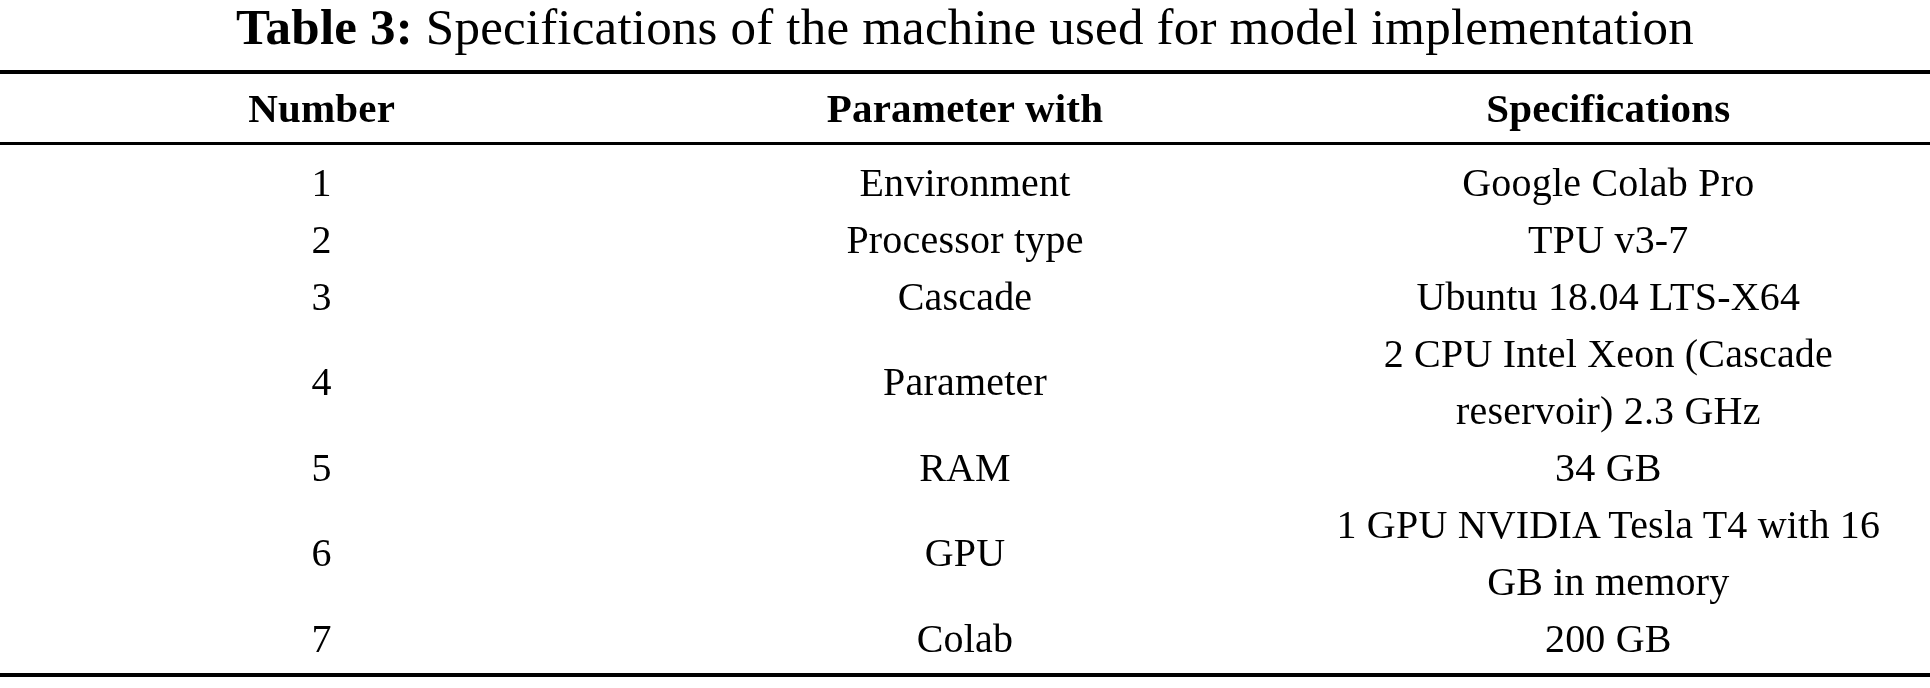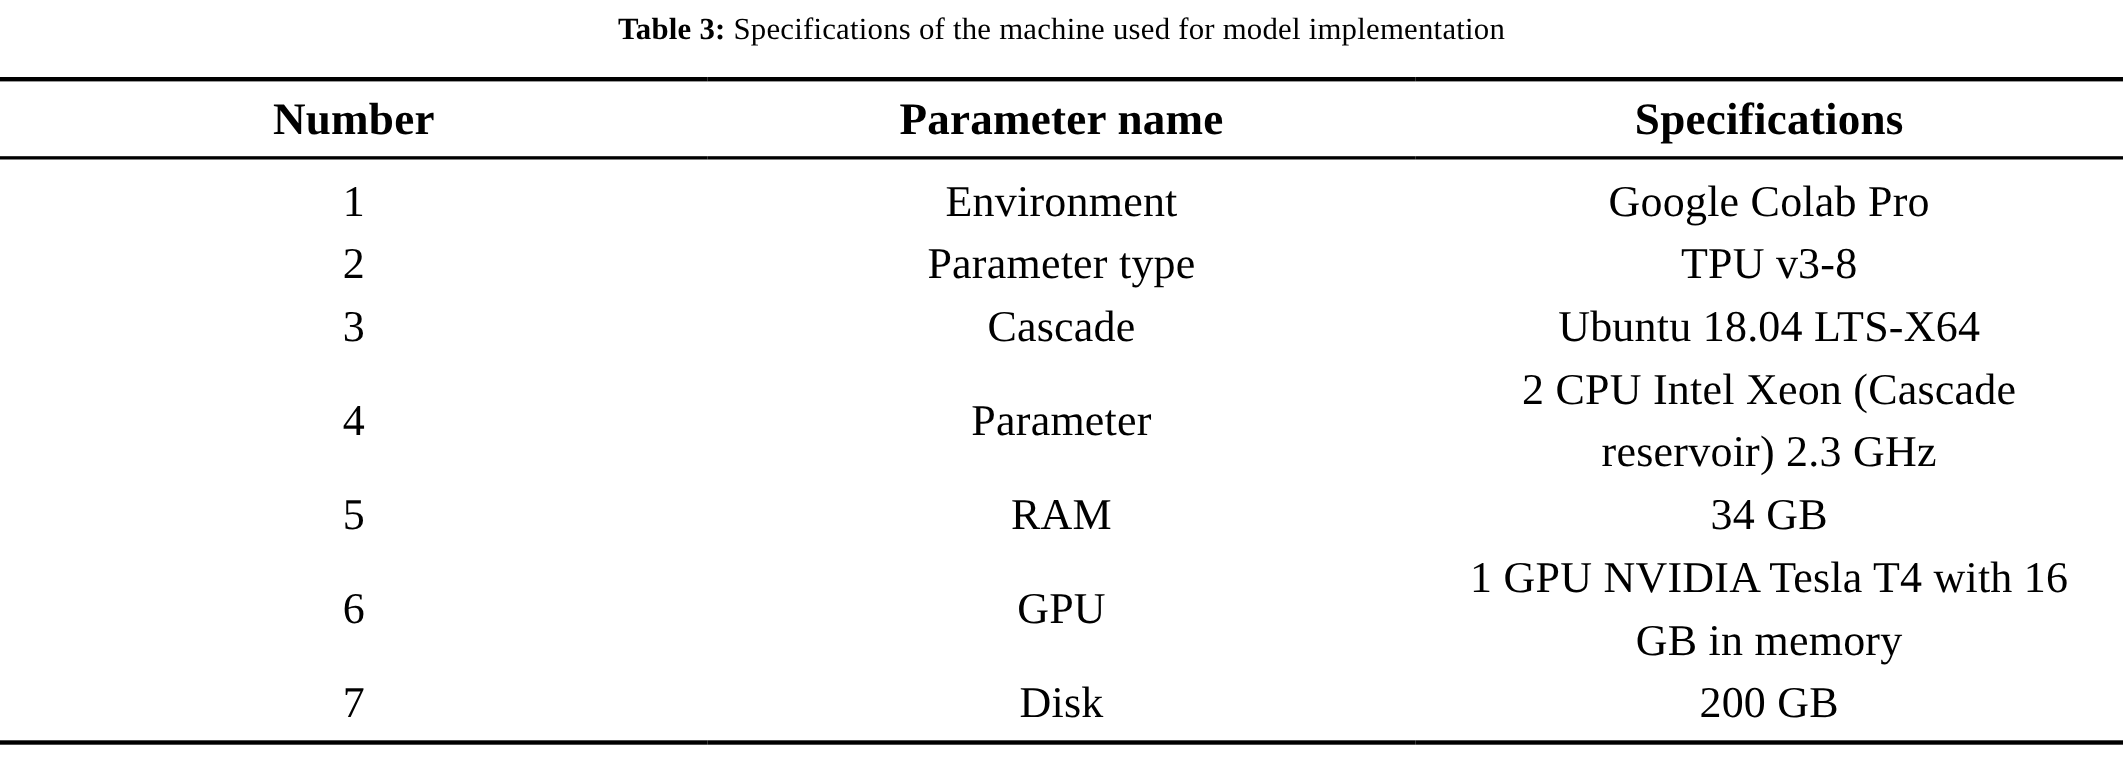--- a/index.html
+++ b/index.html
@@ -12,21 +12,21 @@
   .page {
     width: 1930px;
     height: 688px;
     background: #ffffff;
     overflow: hidden;
   }
   .caption {
     height: 70px;
     padding-top: 5px;
     text-align: center;
-    font-size: 28px;
+    font-size: 51px;
     line-height: 44px;
     letter-spacing: 0.2px;
   }
   .caption .caption-label {
     font-weight: bold;
   }
   table.spec-table {
     width: 100%;
     border-collapse: collapse;
     table-layout: fixed;
@@ -67,34 +67,34 @@
 
   <table class="spec-table">
     <colgroup>
       <col>
         <col>
         <col>
     </colgroup>
     <thead>
       <tr>
         <th>Number</th>
-        <th>Parameter name</th>
+        <th>Parameter with</th>
         <th>Specifications</th>
       </tr>
     </thead>
     <tbody>
       <tr>
         <td>1</td>
         <td>Environment</td>
         <td>Google Colab Pro</td>
       </tr>
       <tr>
         <td>2</td>
-        <td>Parameter type</td>
-        <td>TPU v3-8</td>
+        <td>Processor type</td>
+        <td>TPU v3-7</td>
       </tr>
       <tr>
         <td>3</td>
         <td>Cascade</td>
         <td>Ubuntu 18.04 LTS-X64</td>
       </tr>
       <tr>
         <td>4</td>
         <td>Parameter</td>
         <td>2 CPU Intel Xeon (Cascade
@@ -106,19 +106,19 @@
         <td>34 GB</td>
       </tr>
       <tr>
         <td>6</td>
         <td>GPU</td>
         <td>1 GPU NVIDIA Tesla T4 with 16
 GB in memory</td>
       </tr>
       <tr>
         <td>7</td>
-        <td>Disk</td>
+        <td>Colab</td>
         <td>200 GB</td>
       </tr>
     </tbody>
   </table>
 
 </div>
 
 </body></html>

